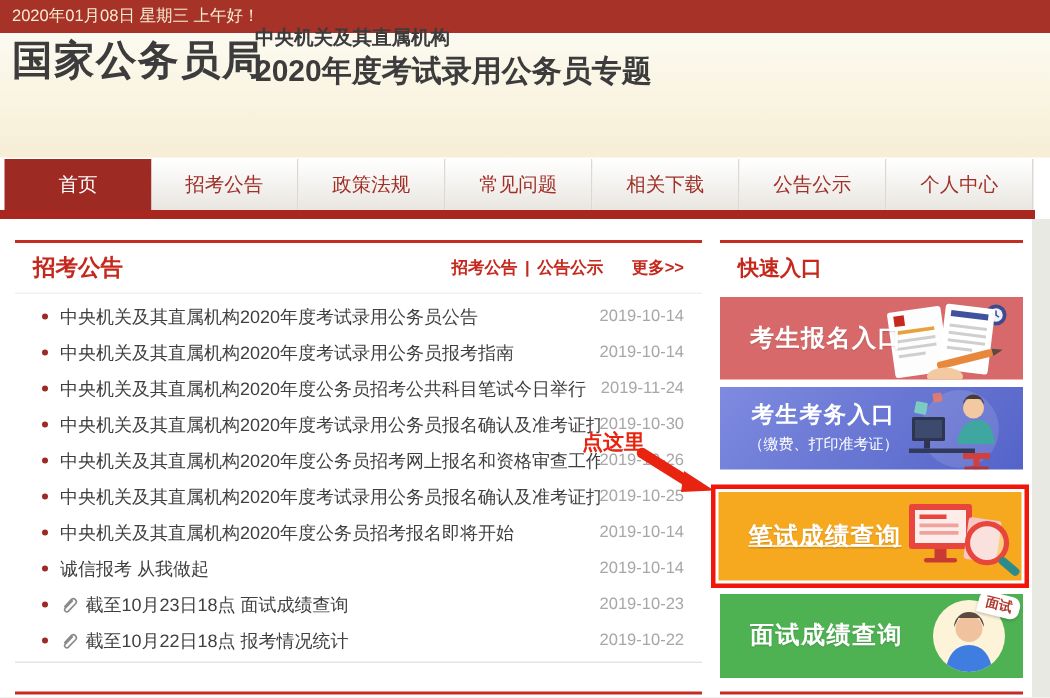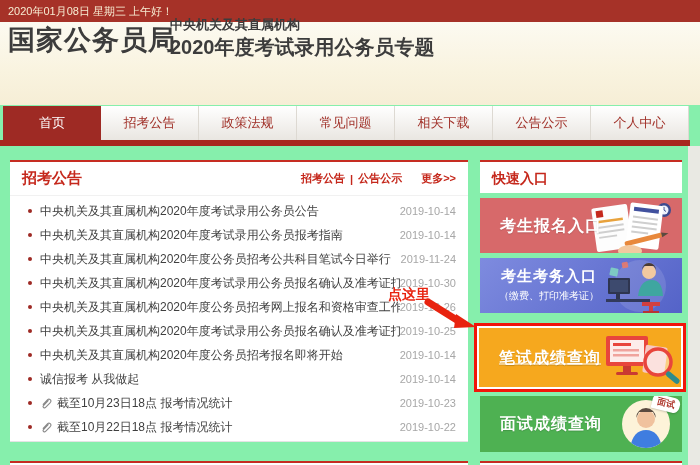--- a/index.html
+++ b/index.html
@@ -1,17 +1,17 @@
 <!DOCTYPE html>
 <html><head>
 <meta charset="utf-8">
 <style>
   * { margin:0; padding:0; box-sizing:border-box; }
   body { font-family:"Liberation Sans", sans-serif; background:#d8d8d2; }
-  .page { position:relative; width:700px; height:465px; background:#86efac; overflow:hidden; }
+  .page { position:relative; width:700px; height:465px; background:#ffffff; overflow:hidden; }
 
   
   .topbar { position:absolute; left:0; top:0; width:700px; height:22px; background:#a63228; color:#f7ecd2; font-size:11px; line-height:22px; padding-left:8px; }
 
   
   .header { position:absolute; left:0; top:22px; width:700px; height:83px; background:linear-gradient(180deg,#fcfaf1 0%,#f9f3df 60%,#f6eed6 100%); }
   .site-name { position:absolute; left:8px; top:22px; font-size:27px; font-weight:bold; color:#3c3c3c; letter-spacing:1px; }
   .sub1 { position:absolute; left:170px; top:16px; font-size:13px; font-weight:bold; color:#3c3c3c; }
   .sub2 { position:absolute; left:170px; top:34px; font-size:20px; font-weight:bold; color:#3c3c3c; }
 
@@ -142,21 +142,21 @@
       <li>
           <span class="bullet"></span>
           <span class="item-text">诚信报考  从我做起</span>
           <span class="item-date">2019-10-14</span>
         </li>
       <li>
           <span class="bullet"></span>
         <svg class="clip" width="12" height="12" viewBox="0 0 12 12">
             <path d="M3.2 7.4 L7.6 2.6 a2 2 0 0 1 2.9 2.7 L5.6 10.4 a1.4 1.4 0 0 1 -2.1 -1.9 L8.2 3.6" fill="none" stroke="#8a8a8a" stroke-width="1.1" stroke-linecap="round"></path>
           </svg>
-        <span class="item-text">截至10月23日18点 报考情况统计</span>
+        <span class="item-text">截至10月23日18点 面试成绩查询</span>
           <span class="item-date">2019-10-23</span>
         </li>
       <li>
           <span class="bullet"></span>
         <svg class="clip" width="12" height="12" viewBox="0 0 12 12">
             <path d="M3.2 7.4 L7.6 2.6 a2 2 0 0 1 2.9 2.7 L5.6 10.4 a1.4 1.4 0 0 1 -2.1 -1.9 L8.2 3.6" fill="none" stroke="#8a8a8a" stroke-width="1.1" stroke-linecap="round"></path>
           </svg>
         <span class="item-text">截至10月22日18点 报考情况统计</span>
           <span class="item-date">2019-10-22</span>
         </li>

